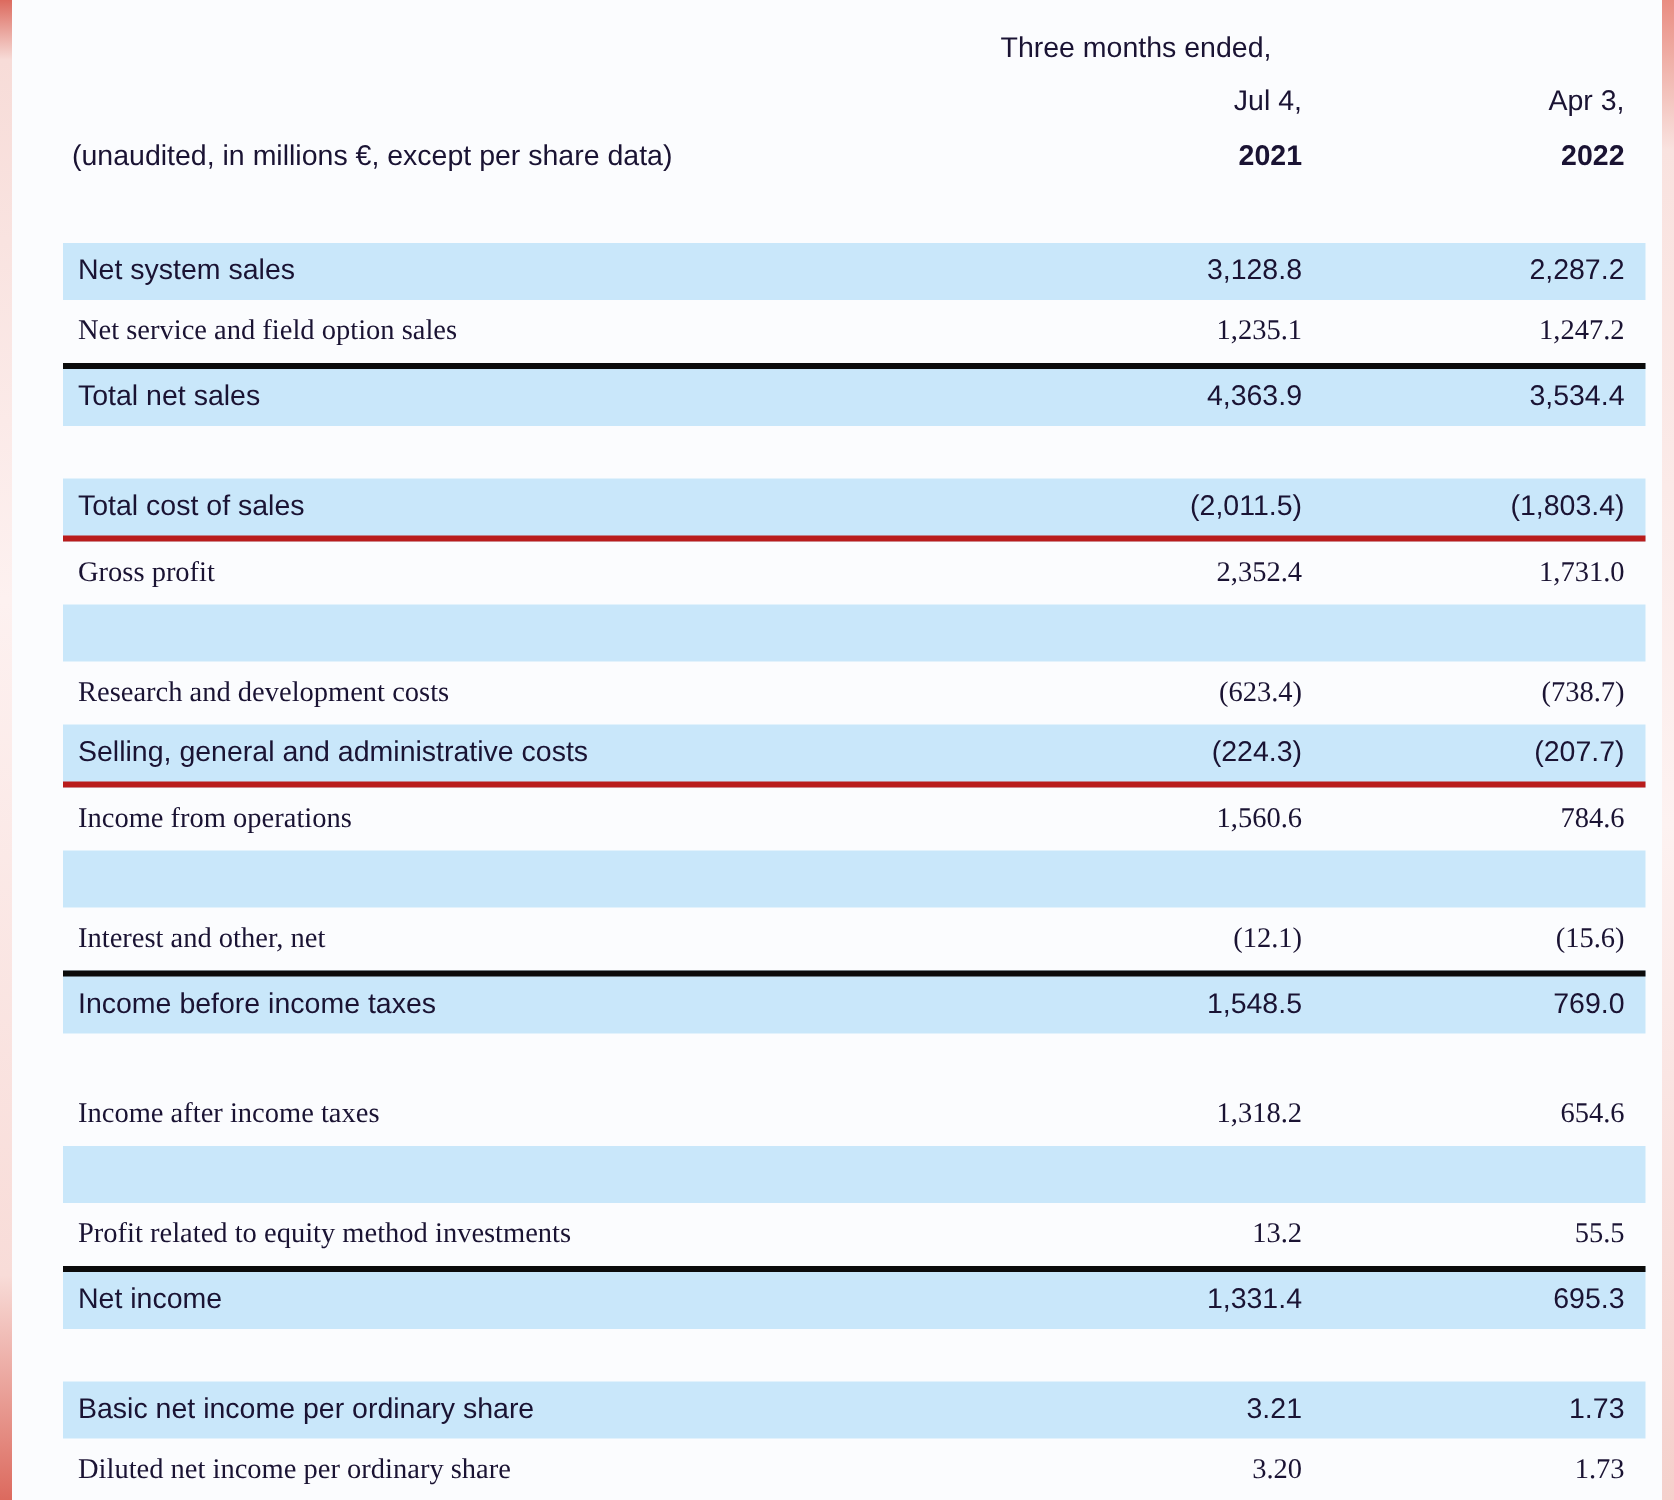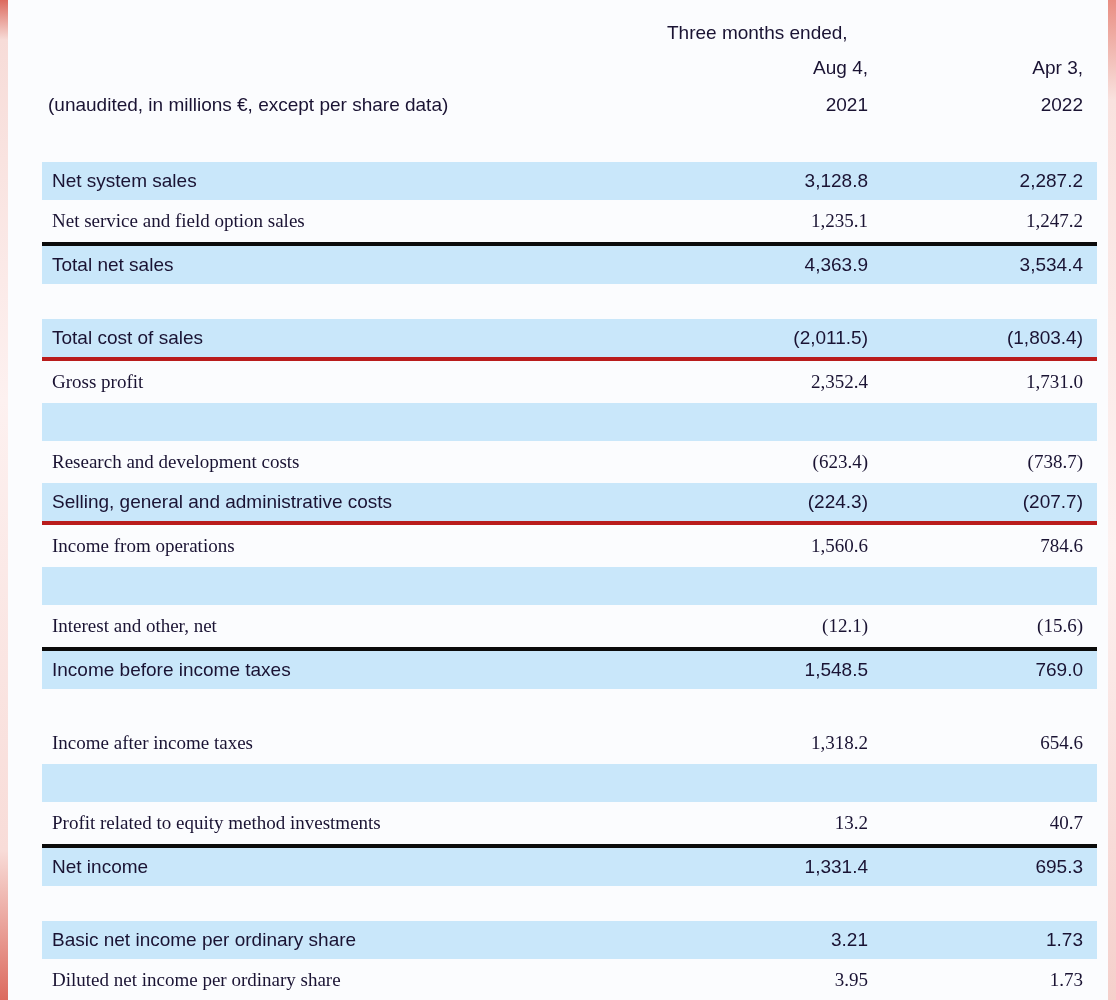--- a/index.html
+++ b/index.html
@@ -18,21 +18,21 @@
     position:absolute;left:42px;top:0;width:1055px;height:1000px;
     display:flex;flex-direction:column;box-sizing:border-box;
   }
   .hdr{display:flex;align-items:flex-end;padding-top:22px;}
   .hdr-note{flex:1;font-size:19px;padding-bottom:8px;padding-left:6px;}
   .hdr-right{width:430px;display:flex;flex-direction:column;}
   .hdr-period{font-size:19px;margin-bottom:13px;padding-right:6px;}
   .hdr-datecols{display:flex;}
   .hdr-datecol{width:215px;text-align:right;font-size:19px;box-sizing:border-box;padding-right:14px;}
   .hdr-date{margin-bottom:15px;}
-  .hdr-year{padding-bottom:8px;}
+  .hdr-year{padding-bottom:8px;font-weight:bold;}
   .rule-heavy{height:5px;background:#0b0b0b;margin-top:4px;}
   .rows{display:flex;flex-direction:column;flex:1;margin-top:34px;}
   .row{
     display:flex;align-items:center;
     height:38px;margin-bottom:2px;
     font-size:19px;flex:0 0 auto;
   }
   .row.blue{background:#c9e7fa;}
   .row.white{background:transparent;font-family:Liberation Serif, serif;}
   .row.rule-above{border-top:4px solid #0b0b0b;}
@@ -50,21 +50,21 @@
 <div class="edge edge-left"></div>
 <div class="edge edge-right"></div>
 
 <div class="sheet">
   <div class="hdr">
     <div class="hdr-note">(unaudited, in millions €, except per share data)</div>
     <div class="hdr-right">
       <div class="hdr-period">Three months ended,</div>
       <div class="hdr-datecols">
         <div class="hdr-datecol">
-          <div class="hdr-date">Aug 4,</div>
+          <div class="hdr-date">Jul 4,</div>
           <div class="hdr-year">2021</div>
         </div>
         <div class="hdr-datecol">
           <div class="hdr-date">Apr 3,</div>
           <div class="hdr-year">2022</div>
         </div>
       </div>
     </div>
   </div>
   <div class="rule-heavy"></div>
@@ -137,36 +137,36 @@
         <div class="cell num">654.6</div>
       </div>
       <div class="row blue">
         <div class="cell lab"></div>
         <div class="cell num"></div>
         <div class="cell num"></div>
       </div>
       <div class="row white">
         <div class="cell lab">Profit related to equity method investments</div>
         <div class="cell num">13.2</div>
-        <div class="cell num">40.7</div>
+        <div class="cell num">55.5</div>
       </div>
       <div class="row blue rule-above">
         <div class="cell lab">Net income</div>
         <div class="cell num">1,331.4</div>
         <div class="cell num">695.3</div>
       </div>
       <div class="gap"></div>
       <div class="row blue">
         <div class="cell lab">Basic net income per ordinary share</div>
         <div class="cell num">3.21</div>
         <div class="cell num">1.73</div>
       </div>
       <div class="row white">
         <div class="cell lab">Diluted net income per ordinary share</div>
-        <div class="cell num">3.95</div>
+        <div class="cell num">3.20</div>
         <div class="cell num">1.73</div>
       </div>
       <div class="row blue grow">
         <div class="cell lab"></div>
         <div class="cell num"></div>
         <div class="cell num"></div>
       </div>
     </div>
 </div>
 

